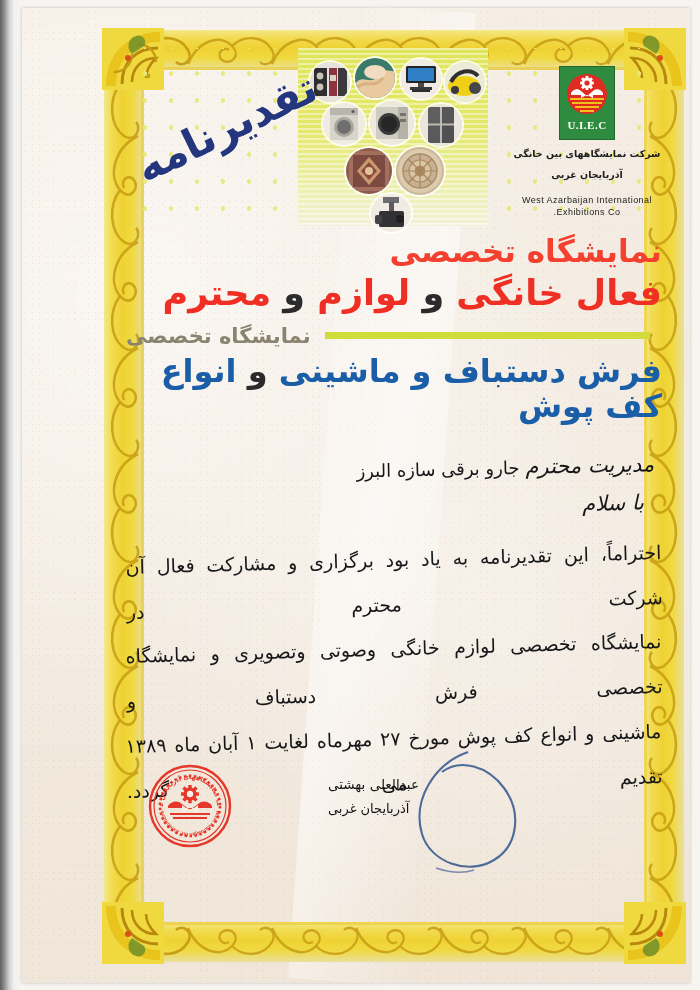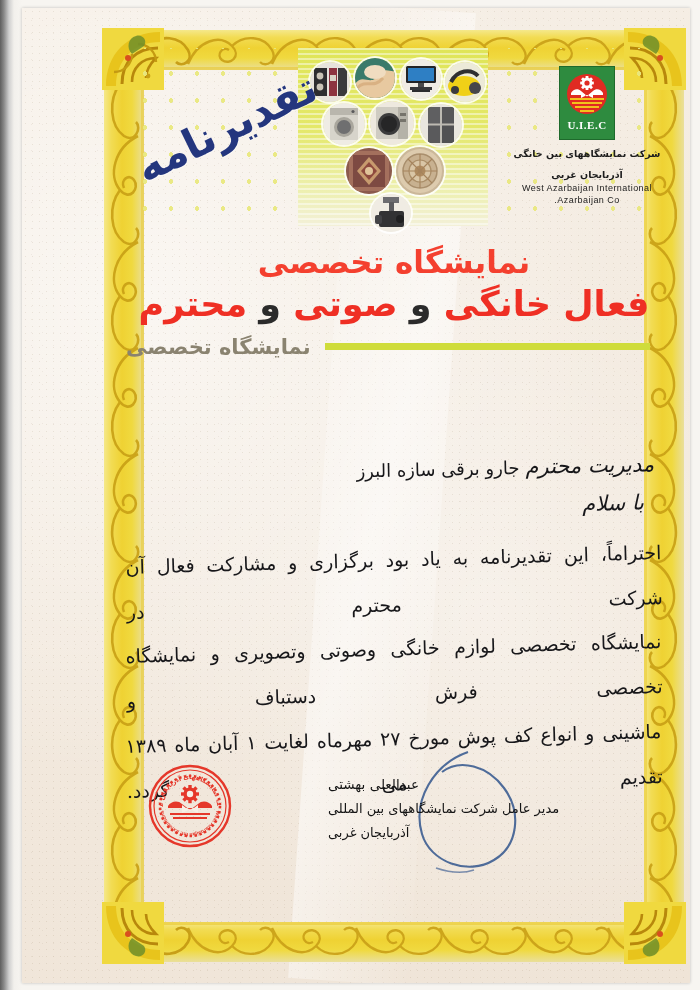--- a/index.html
+++ b/index.html
@@ -87,21 +87,21 @@
      align-items:center;justify-content:flex-start;padding-top:4px;box-sizing:border-box;}
   .uiec-emb{width:46px;height:46px;position:relative;}
   .uiec-txt{color:#fff;font-size:11px;letter-spacing:.5px;font-weight:bold;margin-top:2px;
      font-family:"Liberation Serif",serif;}
   .logo-fa{margin-top:7px;color:#1c1c1c;font-size:9.5px;line-height:1.45;font-weight:bold;
      font-family:"DejaVu Sans",sans-serif;}
   .logo-en{color:#1c1c1c;font-size:9px;line-height:1.35;letter-spacing:.45px;
      font-family:"Liberation Sans",sans-serif;}
 
   
-  .heads{position:absolute;left:0;top:197px;width:536px;text-align:center;}
+  .heads{position:absolute;left:0;top:186px;width:536px;text-align:right;}
   .h1{color:#f4402f;font-size:31px;font-weight:bold;letter-spacing:-1px;
       line-height:1.1;font-family:"DejaVu Sans",sans-serif;}
   .h2{color:#ef2f24;font-size:35px;font-weight:bold;margin-top:6px;
       line-height:1.1;letter-spacing:-1px;font-family:"DejaVu Sans",sans-serif;}
   .h2 .amp{color:#2b2b2b;}
   .h3row{display:flex;align-items:center;justify-content:flex-start;
       margin-top:12px;height:22px;}
   .h3{color:#8a8370;font-size:21px;font-weight:bold;letter-spacing:-.5px;
       white-space:nowrap;font-family:"DejaVu Sans",sans-serif;}
   .greenbar{flex:1;height:7px;background:#cfdc3a;margin-right:12px;margin-left:14px;}
@@ -432,36 +432,41 @@
                 <path d="M6 30 H40"></path>
                   <path d="M8 34 H38"></path>
                   <path d="M12 38 H34"></path>
               </g>
             </svg>
           </div>
           <div class="uiec-txt">U.I.E.C</div>
         </div>
         <div class="logo-fa">شرکت نمایشگاههای بین خانگی</div>
         <div class="logo-fa">آذربایجان غربی</div>
-        <div class="logo-en" style="margin-top:0">West Azarbaijan International</div>
-        <div class="logo-en">Azarbaijan Co.</div>
+        <div class="logo-en" style="margin-top:12px">West Azarbaijan International</div>
+        <div class="logo-en">Exhibitions Co.</div>
       </div>
 
       <div class="heads">
         <div class="h1">نمایشگاه تخصصی</div>
         <div class="h2">
           <span>فعال خانگی</span>
           <span class="amp">و</span>
-          <span>صوتی</span>
+          <span>لوازم</span>
           <span class="amp">و</span>
           <span>محترم</span>
         </div>
         <div class="h3row">
           <div class="greenbar"></div>
           <div class="h3">نمایشگاه تخصصی</div>
+        </div>
+        <div class="h4">
+          <span>فرش دستباف و ماشینی</span>
+          <span class="amp">و</span>
+          <span>انواع کف پوش</span>
         </div>
       </div>
 
       <div class="body-area">
         <div class="recip ln" style="transform:rotate(-1.2deg)">
           <span class="lbl">مدیریت محترم</span>
           <span class="val">جارو برقی سازه البرز</span>
         </div>
         <div class="salam ln" style="transform:rotate(-1.5deg)">
           <span>با سلام</span>
@@ -509,20 +514,19 @@
           </svg>
         </div>
 
         <svg class="penmark" viewBox="0 0 180 140">
           <path d="M92 10 C58 22 36 58 46 92 C54 120 92 134 118 118 C142 104 146 70 128 46 C112 24 84 16 66 30" fill="none" stroke="#2a4f8a" stroke-width="2.1" opacity=".82"></path>
           <path d="M60 126 C72 130 86 132 98 128" fill="none" stroke="#2a4f8a" stroke-width="1.7" opacity=".6"></path>
         </svg>
 
         <div class="sign-txt">
           <div class="sign-name">عبدالعلی بهشتی</div>
-          <div>مدیر عامل شرکت نمایشگاههای بین المللی</div>
           <div>آذربایجان غربی</div>
         </div>
       </div>
 
     </div>
   </div>
 </div>
 
 </body></html>

